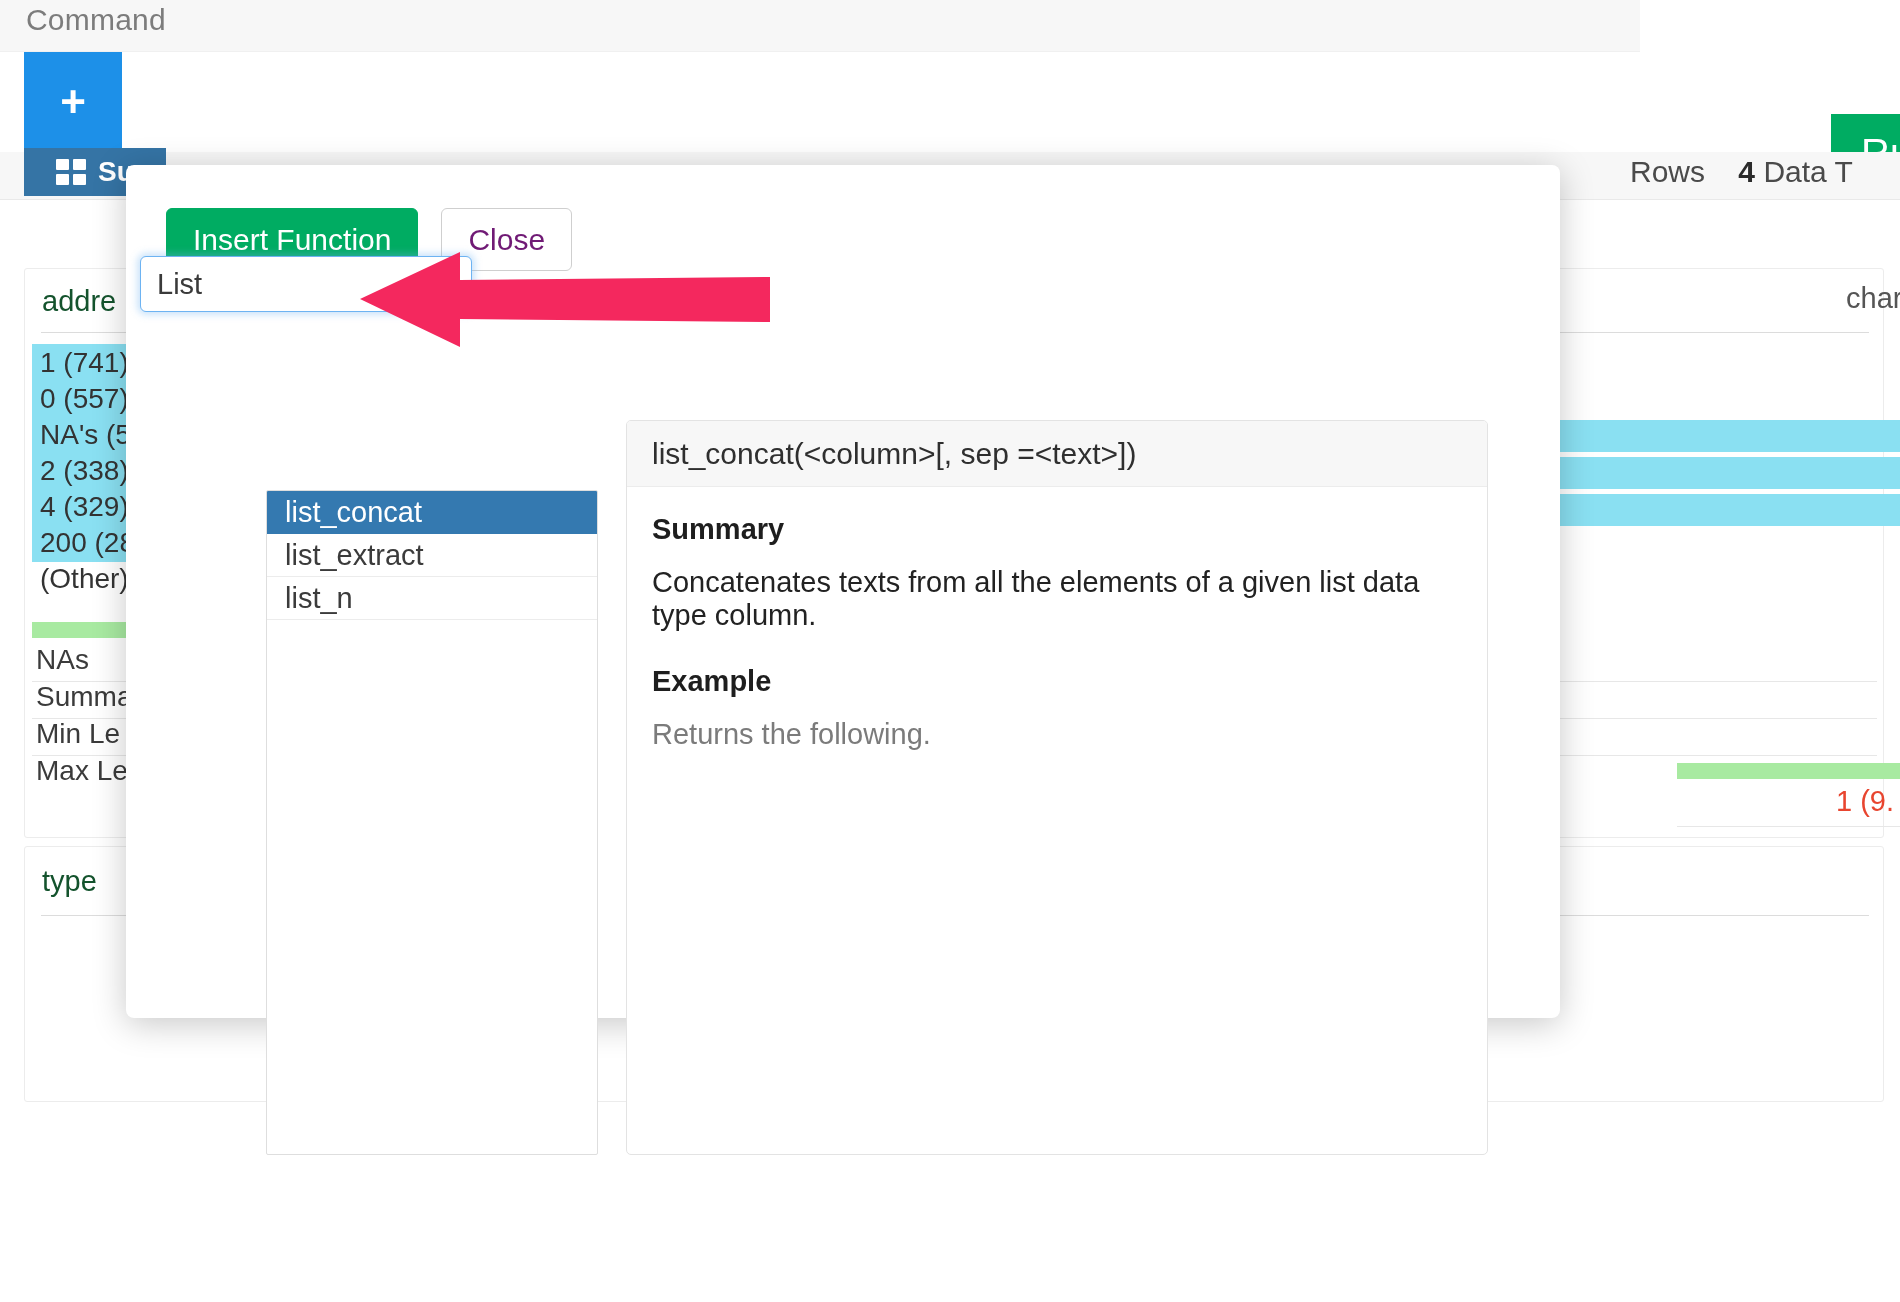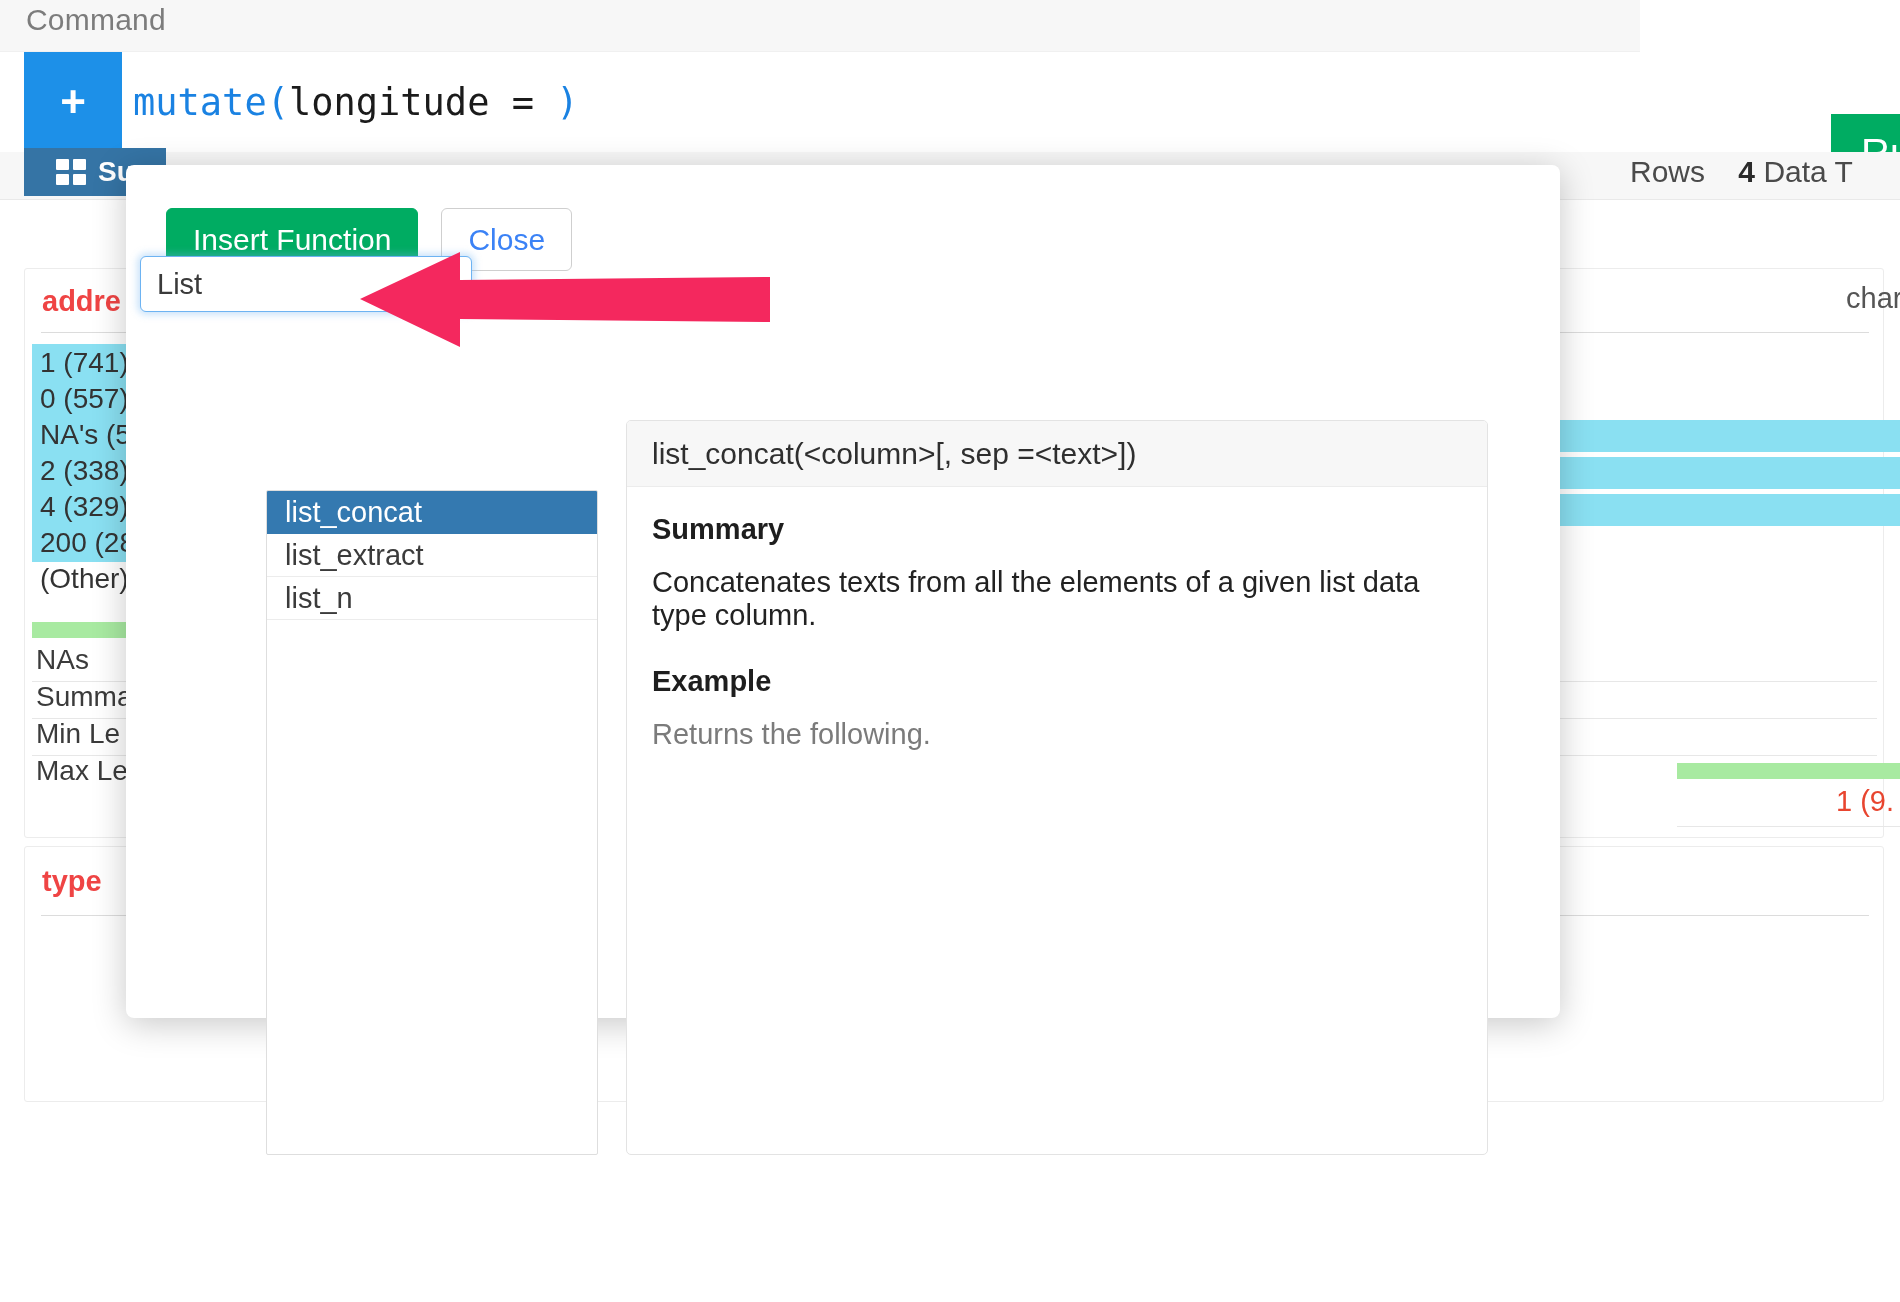--- a/index.html
+++ b/index.html
@@ -70,21 +70,21 @@
     position: absolute; top: 155px; left: 1630px;
     font-size: 30px; color: #4a4a4a; white-space: nowrap;
   }
   .rows-meta b { font-weight: 700; color: #2b2b2b; }
 
   
   .card {
     position: absolute; background: #ffffff;
     border: 1px solid #ececec; border-radius: 3px;
   }
-  .card-hdr-name { font-size: 29px; font-weight: 700; color: #ef4444; }
+  .card-hdr-name { font-size: 29px; font-weight: 400; color: #14532d; }
   .card-hdr-type { font-size: 29px; color: #555; }
   .hdr-rule { position: absolute; height: 1px; background: #dcdcdc; }
 
   .freqrow {
     position: absolute; font-size: 28px; color: #333;
     white-space: nowrap; padding: 3px 8px;
   }
   .freqrow.bar { background: #8ae0f2; }
 
   .statrow {
@@ -106,21 +106,21 @@
     box-shadow: 0 6px 34px rgba(0,0,0,.22);
     z-index: 50;
   }
   .modal-btns { position: absolute; left: 40px; top: 43px; display: flex; gap: 23px; }
   .btn {
     font-size: 30px; border-radius: 6px; cursor: pointer;
     height: 63px; display: flex; align-items: center; justify-content: center;
     padding: 0 26px;
   }
   .btn-primary { background: #00ac62; color: #fff; border: 1px solid #00ac62; }
-  .btn-default { background: #fff; color: #3b82f6; border: 1px solid #cfcfcf; }
+  .btn-default { background: #fff; color: #701a75; border: 1px solid #cfcfcf; }
 
   .search-box {
     position: absolute; left: 140px; top: 256px;
     width: 332px; height: 56px;
     border: 1px solid #6db3f2; border-radius: 6px;
     background: #fff;
     box-shadow: 0 0 7px 3px rgba(109,179,242,.35);
     font-size: 29px; color: #3a3a3a;
     padding: 0 16px; outline: none;
     font-family: "Liberation Sans", sans-serif;
@@ -168,23 +168,20 @@
 <div id="root">
 
   <div class="bg-layer">
 
     <div class="cmd-strip">
       <div class="cmd-label">Command</div>
     </div>
 
     <div class="cmd-row">
       <div class="plus-btn">+</div>
-      <div class="cmd-text">
-        <span class="tk-fn">mutate</span><span class="tk-paren">(</span><span class="tk-plain">longitude = </span><span class="tk-paren">)</span>
-      </div>
       <button class="run-btn">Ru</button>
     </div>
 
     <div class="toolbar-row"></div>
     <div class="summary-tab">
       <span class="grid-icon">
           <i></i>
           <i></i>
           <i></i>
           <i></i>

